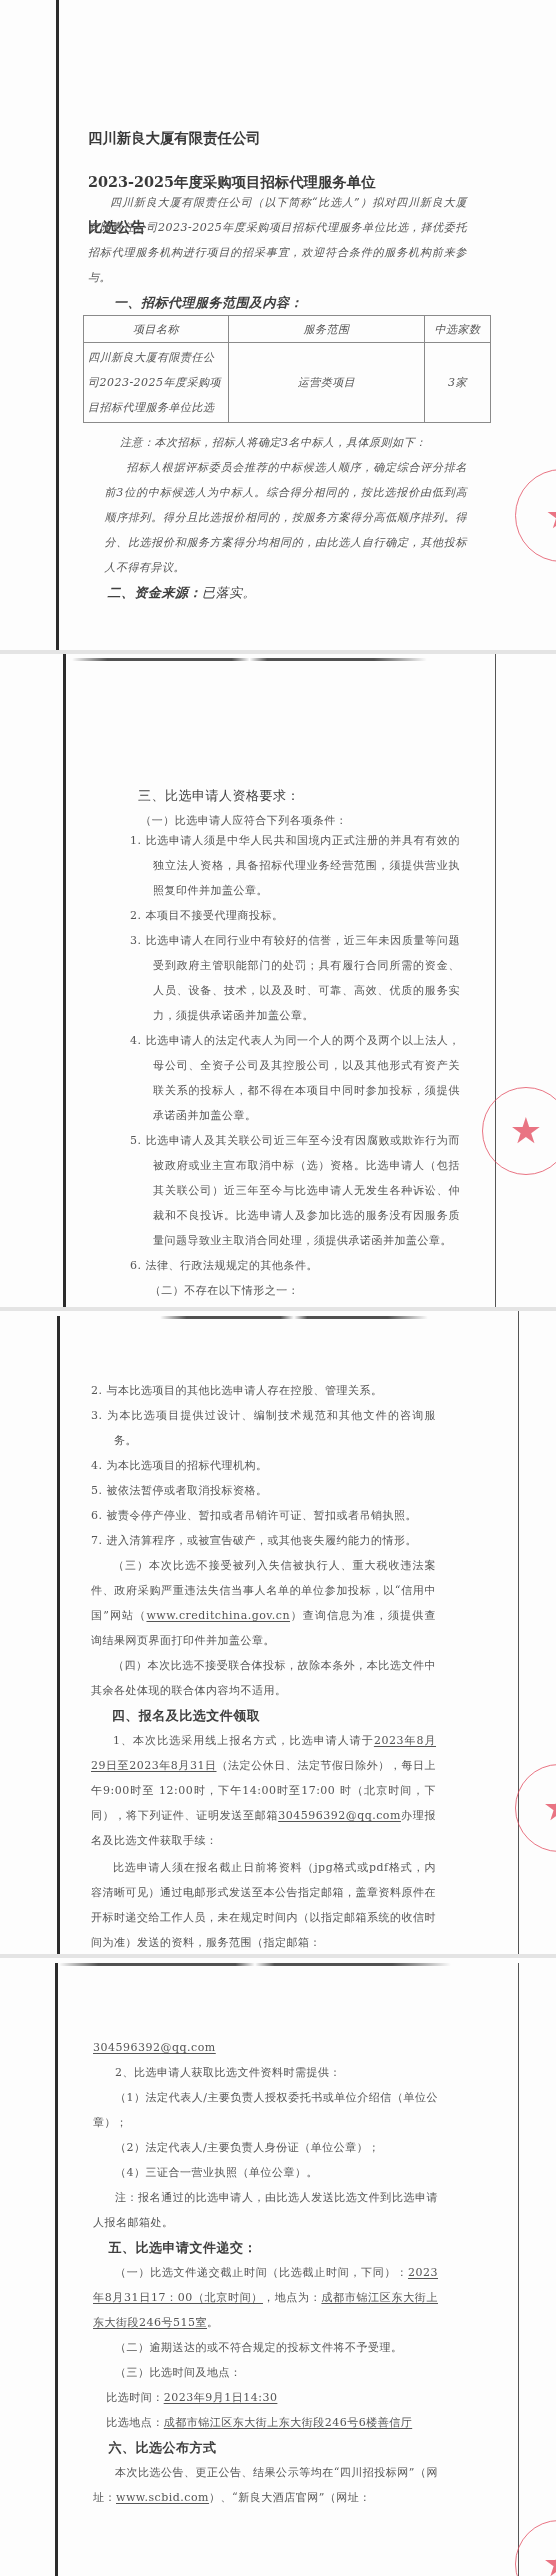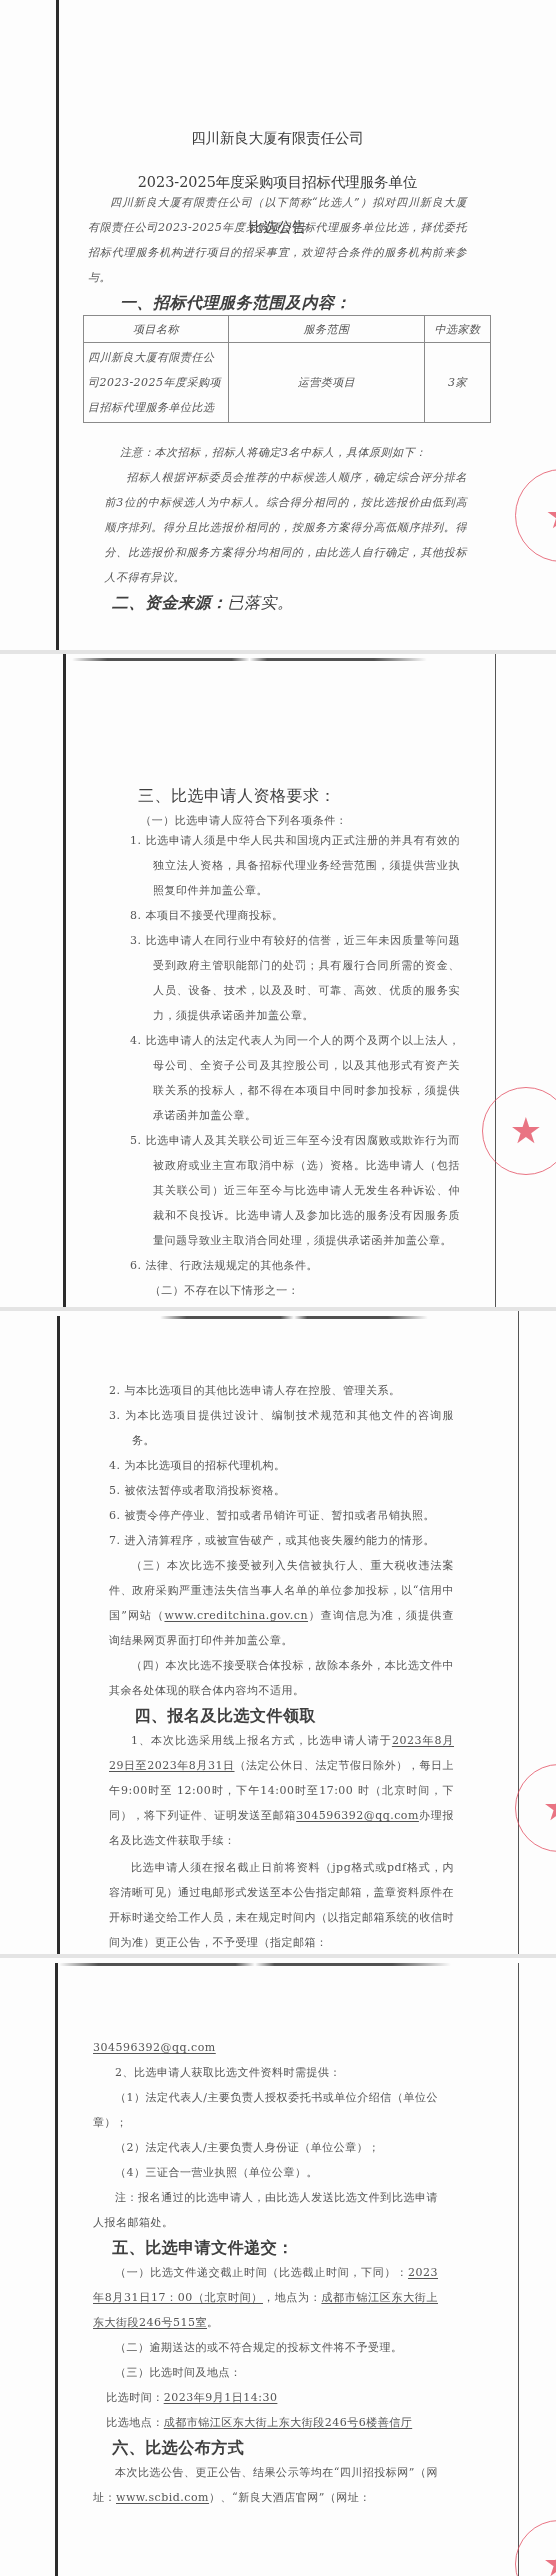--- a/index.html
+++ b/index.html
@@ -36,37 +36,37 @@
       position: absolute; height: 2.6px; background: linear-gradient(90deg, transparent, #333 10%, #333 45%, transparent 50%, #333 55%, #333 85%, transparent);
       border-radius: 1.5px; opacity: .85;
     }
     .content {
       position: absolute;
       left: 88px;
       width: 379px;
     }
     .title {
       font-family: "DejaVu Serif", "Liberation Serif", serif;
-      font-weight: normal;
+      font-weight: bold;
       font-size: 14.4px;
       color: #3a3a3a;
-      text-align: center;
+      text-align: left;
       line-height: 1;
     }
     .para {
       font-size: 11px;
       line-height: 25px;
       color: #555;
       text-align: justify;
       letter-spacing: 0.5px;
     }
     .indent { text-indent: 2em; }
     .hang { padding-left: 2.1em; text-indent: -2.1em; }
     .heading {
-      font-size: 16px;
+      font-size: 13px;
       font-weight: bold;
       color: #3f3f3f;
       line-height: 25px;
       letter-spacing: 0.5px;
     }
     .u { text-decoration: underline; text-underline-offset: 2.1px; }
 
     table.scope {
       border-collapse: collapse;
       width: 408px;
@@ -130,21 +130,21 @@
         </thead>
         <tbody>
           <tr>
             <td class="name">四川新良大厦有限责任公司2023-2025年度采购项目招标代理服务单位比选</td>
             <td class="scope-col">运营类项目</td>
             <td class="count-col">3家</td>
           </tr>
         </tbody>
       </table>
 
-      <p class="para" style="padding-left:2.9em; margin-top:17px;">注意：本次招标，招标人将确定3名中标人，具体原则如下：</p>
+      <p class="para" style="padding-left:2.9em; margin-top:7px;">注意：本次招标，招标人将确定3名中标人，具体原则如下：</p>
       <p class="para" style="padding-left:1.5em; text-indent:2em;">招标人根据评标委员会推荐的中标候选人顺序，确定综合评分排名前3位的中标候选人为中标人。综合得分相同的，按比选报价由低到高顺序排列。得分且比选报价相同的，按服务方案得分高低顺序排列。得分、比选报价和服务方案得分均相同的，由比选人自行确定，其他投标人不得有异议。</p>
       <p class="heading" style="padding-left:1.5em;">
         <span>二、资金来源：</span><span style="font-weight:normal;">已落实。</span>
       </p>
     </div>
 
     <div class="stamp" style="left:515px; top:469px; width:93px; height:93px;">
       <span class="star">★</span>
     </div>
   </div>
@@ -153,55 +153,55 @@
     <div class="scan-edge-left" style="left:63px;"></div>
     <div class="scan-edge-top" style="left:72px; width:355px; top:4.1px;"></div>
     <div class="scan-edge-right" style="left:495px; top:0;"></div>
 
     <div class="content" style="top:129px; left:138px; width:319px;">
       <p class="heading" style="font-weight:normal;">三、比选申请人资格要求：</p>
       <p class="para" style="padding-left:0.2em;">（一）比选申请人应符合下列各项条件：</p>
     </div>
     <div class="content" style="top:174px; left:130px; width:330px;">
       <p class="para hang">1. 比选申请人须是中华人民共和国境内正式注册的并具有有效的独立法人资格，具备招标代理业务经营范围，须提供营业执照复印件并加盖公章。</p>
-      <p class="para hang">8. 本项目不接受代理商投标。</p>
+      <p class="para hang">2. 本项目不接受代理商投标。</p>
       <p class="para hang">3. 比选申请人在同行业中有较好的信誉，近三年未因质量等问题受到政府主管职能部门的处罚；具有履行合同所需的资金、人员、设备、技术，以及及时、可靠、高效、优质的服务实力，须提供承诺函并加盖公章。</p>
       <p class="para hang">4. 比选申请人的法定代表人为同一个人的两个及两个以上法人，母公司、全资子公司及其控股公司，以及其他形式有资产关联关系的投标人，都不得在本项目中同时参加投标，须提供承诺函并加盖公章。</p>
       <p class="para hang">5. 比选申请人及其关联公司近三年至今没有因腐败或欺诈行为而被政府或业主宣布取消中标（选）资格。比选申请人（包括其关联公司）近三年至今与比选申请人无发生各种诉讼、仲裁和不良投诉。比选申请人及参加比选的服务没有因服务质量问题导致业主取消合同处理，须提供承诺函并加盖公章。</p>
       <p class="para">6. 法律、行政法规规定的其他条件。</p>
       <p class="para" style="padding-left:1.8em;">（二）不存在以下情形之一：</p>
       <p class="para">1. 与本比选项目的其他比选申请人为同一个单位负责人。</p>
     </div>
 
     <div class="stamp" style="left:482px; top:433px; width:88px; height:88px;">
       <span class="star">★</span>
     </div>
   </div>
 
   <div class="page p3">
     <div class="scan-edge-left" style="left:57px; top:5.2px;"></div>
     <div class="scan-edge-top" style="left:160px; width:268px; top:5.2px;"></div>
     <div class="scan-edge-right" style="left:518px;"></div>
 
-    <div class="content" style="top:67px; left:109px; width:345px;">
+    <div class="content" style="top:67px; left:91px; width:345px;">
       <p class="para hang">2. 与本比选项目的其他比选申请人存在控股、管理关系。</p>
       <p class="para hang">3. 为本比选项目提供过设计、编制技术规范和其他文件的咨询服务。</p>
       <p class="para hang">4. 为本比选项目的招标代理机构。</p>
       <p class="para hang">5. 被依法暂停或者取消投标资格。</p>
       <p class="para hang">6. 被责令停产停业、暂扣或者吊销许可证、暂扣或者吊销执照。</p>
       <p class="para hang">7. 进入清算程序，或被宣告破产，或其他丧失履约能力的情形。</p>
       <p class="para indent">
         <span>（三）本次比选不接受被列入失信被执行人、重大税收违法案件、政府采购严重违法失信当事人名单的单位参加投标，以“信用中国”网站（</span><span class="u">www.creditchina.gov.cn</span><span>）查询信息为准，须提供查询结果网页界面打印件并加盖公章。</span>
       </p>
       <p class="para indent">（四）本次比选不接受联合体投标，故除本条外，本比选文件中其余各处体现的联合体内容均不适用。</p>
       <p class="heading" style="padding-left:1.6em;">四、报名及比选文件领取</p>
       <p class="para indent">
         <span>1、本次比选采用线上报名方式，比选申请人请于</span><span class="u">2023年8月29日至2023年8月31日</span><span>（法定公休日、法定节假日除外），每日上午9:00时至 12:00时，下午14:00时至17:00 时（北京时间，下同），将下列证件、证明发送至邮箱</span><span class="u">304596392@qq.com</span><span>办理报名及比选文件获取手续：</span>
       </p>
-      <p class="para indent" style="margin-top:2.1px;">比选申请人须在报名截止日前将资料（jpg格式或pdf格式，内容清晰可见）通过电邮形式发送至本公告指定邮箱，盖章资料原件在开标时递交给工作人员，未在规定时间内（以指定邮箱系统的收信时间为准）更正公告，不予受理（指定邮箱：</p>
+      <p class="para indent" style="margin-top:2.1px;">比选申请人须在报名截止日前将资料（jpg格式或pdf格式，内容清晰可见）通过电邮形式发送至本公告指定邮箱，盖章资料原件在开标时递交给工作人员，未在规定时间内（以指定邮箱系统的收信时间为准）发送的资料，服务范围（指定邮箱：</p>
     </div>
 
     <div class="stamp" style="left:515px; top:453px; width:88px; height:88px;">
       <span class="star">★</span>
     </div>
   </div>
 
   <div class="page p4">
     <div class="scan-edge-left" style="left:55px; top:5.2px;"></div>
     <div class="scan-edge-top" style="left:59px; width:392px; top:5.2px;"></div>

